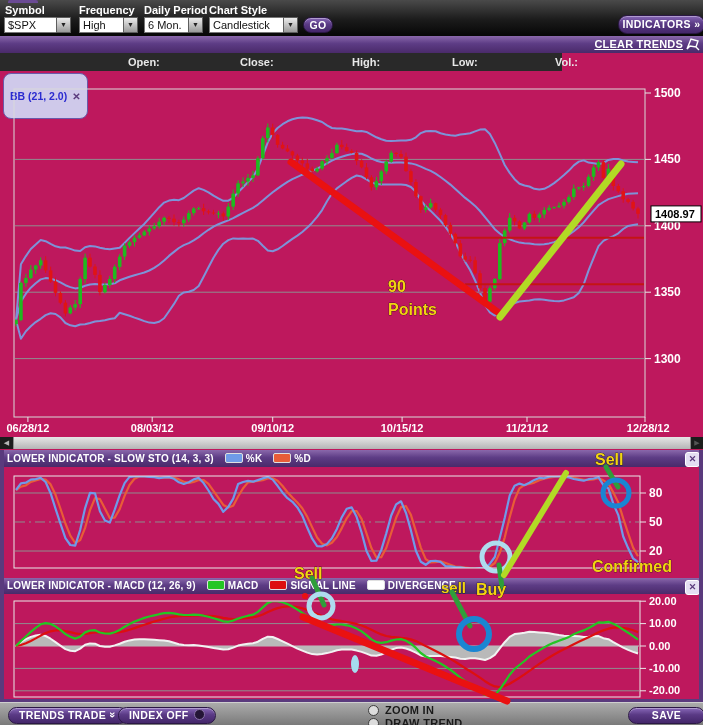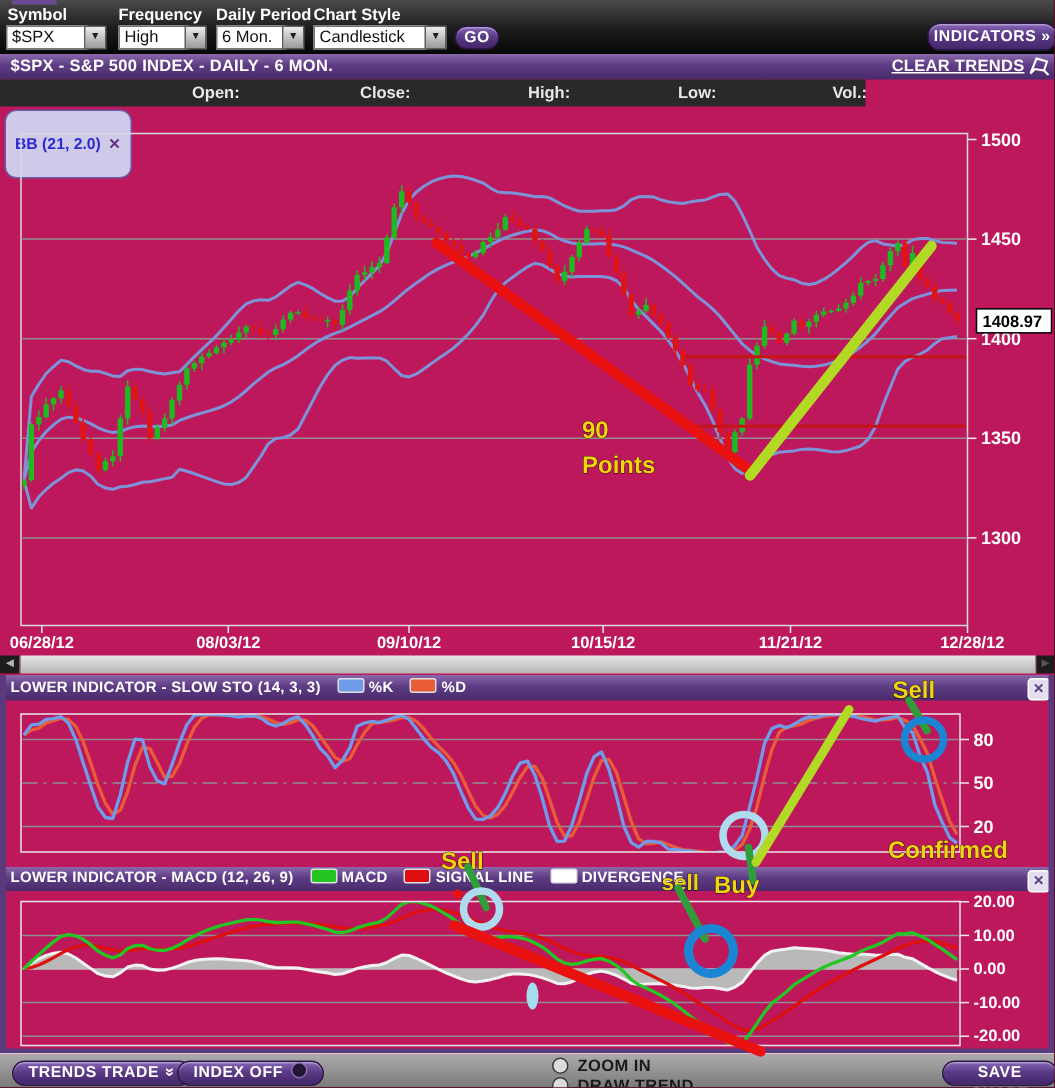--- a/index.html
+++ b/index.html
@@ -16,21 +16,21 @@
           border:1px solid #5d5d5d;box-sizing:border-box;color:#222;font-size:7px;text-align:center;line-height:13px;}
   .pill{background:linear-gradient(#8868b8,#5a3a85 45%,#44266a);border:1px solid #2b1745;border-radius:9px;
         color:#fff;font-weight:bold;font-size:10.5px;letter-spacing:.4px;text-align:center;
         box-shadow:inset 0 1px 0 rgba(255,255,255,.35);}
   
   .titlebar{left:0;top:36px;width:703px;height:17px;background:linear-gradient(#8a68ab,#5d3c85 45%,#4a2a6a);
             color:#fff;font-size:11px;font-weight:bold;line-height:17px;letter-spacing:.2px;}
   .cleartrends{position:absolute;right:20px;top:0;font-weight:bold;cursor:pointer;text-decoration:underline;}
   
   .quoterow{left:0;top:53px;width:562px;height:18px;background:#292929;color:#e8e8e8;
-            font-size:11px;font-weight:600;line-height:18px;padding-left:15px;}
+            font-size:11px;font-weight:600;line-height:18px;}
   
   .badge{left:3px;top:73px;height:12px;background:#cfc9ea;border:1.5px solid #6a5aaa;border-radius:8px;
          color:#2a2ad0;font-size:10.5px;font-weight:bold;line-height:12px;padding:16px 6px;}
   .badge .x{color:#5a3a7d;margin-left:5px;font-size:10px;cursor:pointer;}
   
   svg.layer{position:absolute;left:0;top:0;}
   text.ax{fill:#fff;font-size:12px;font-weight:600;font-family:"Liberation Sans",sans-serif;}
   text.ax2{fill:#fff;font-size:11px;font-weight:600;font-family:"Liberation Sans",sans-serif;}
   
   .sbbtn{top:437px;width:13px;height:12px;background:#1c1c1c;color:#b5b5b5;font-size:7px;
@@ -82,21 +82,20 @@
     <div class="abs fbox" style="left:209px;width:71px">Candlestick</div>
     <div class="abs farrow" style="left:283px">▼</div>
 
     <div class="abs pill" style="left:303px;top:17px;width:28px;height:14px;line-height:14px">GO</div>
 
     <div class="abs pill" style="left:618px;top:15px;width:85px;height:17px;line-height:17px"><span>INDICATORS</span>
       <span>»</span></div>
   </div>
 
   <div class="abs titlebar">
-    <span style="margin-left:7px">$SPX - S&amp;P 500 INDEX - DAILY - 6 MON.</span>
     <span class="cleartrends">CLEAR TRENDS</span>
     <svg class="abs" style="right:2px;top:1px" width="17" height="15" viewBox="0 0 17 15">
       <path d="M3 12 L7 2 L14 4 L12 10 L6 9 Z M12 10 L15 13" fill="none" stroke="#fff" stroke-width="1.4"></path>
     </svg>
   </div>
 
   <div class="abs quoterow">
     <span class="abs" style="left:128px">Open:</span>
     <span class="abs" style="left:240px">Close:</span>
     <span class="abs" style="left:352px">High:</span>

